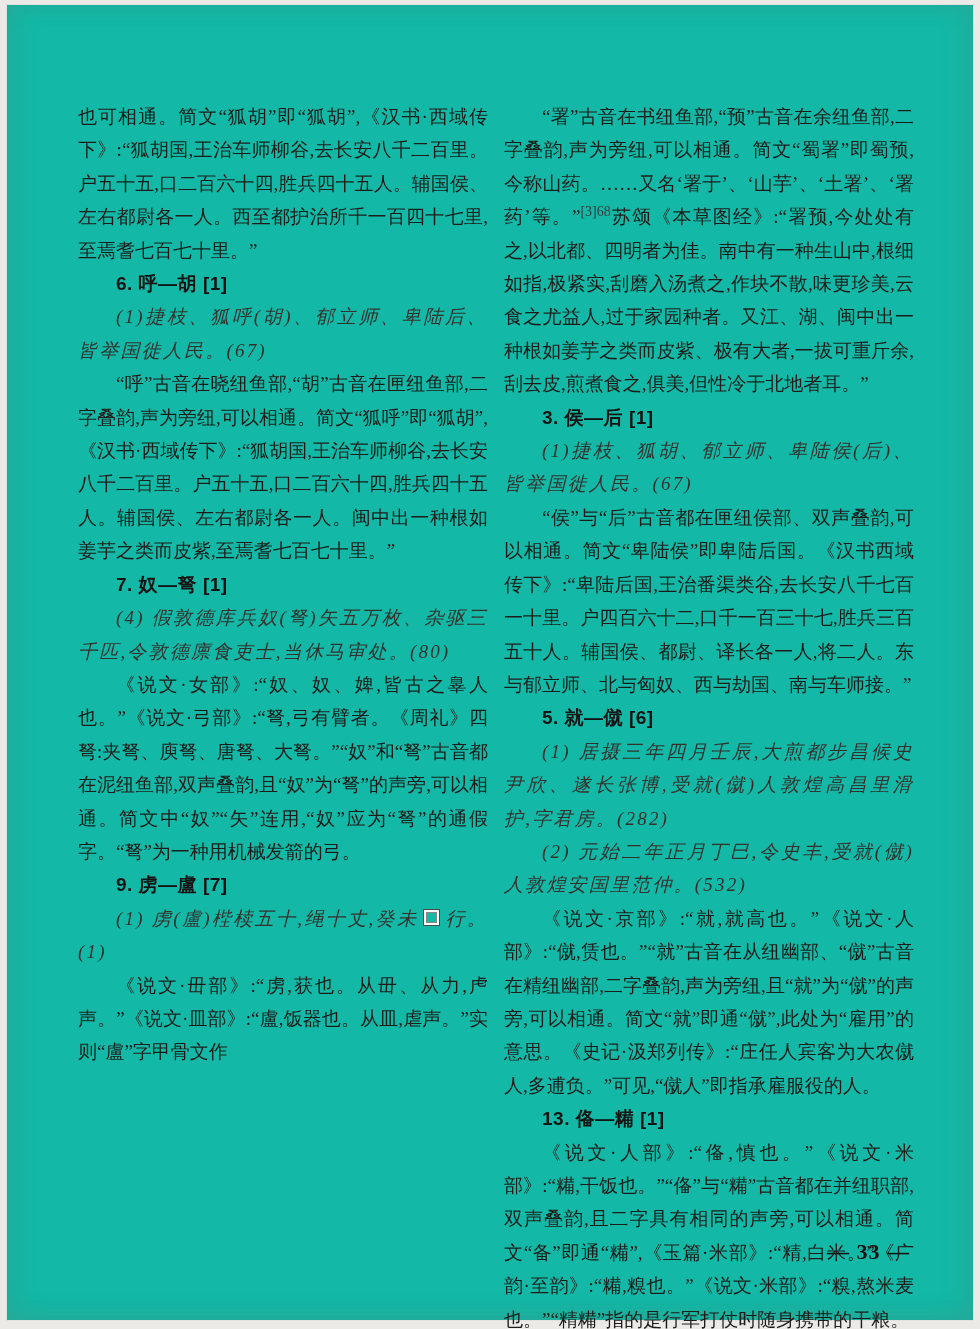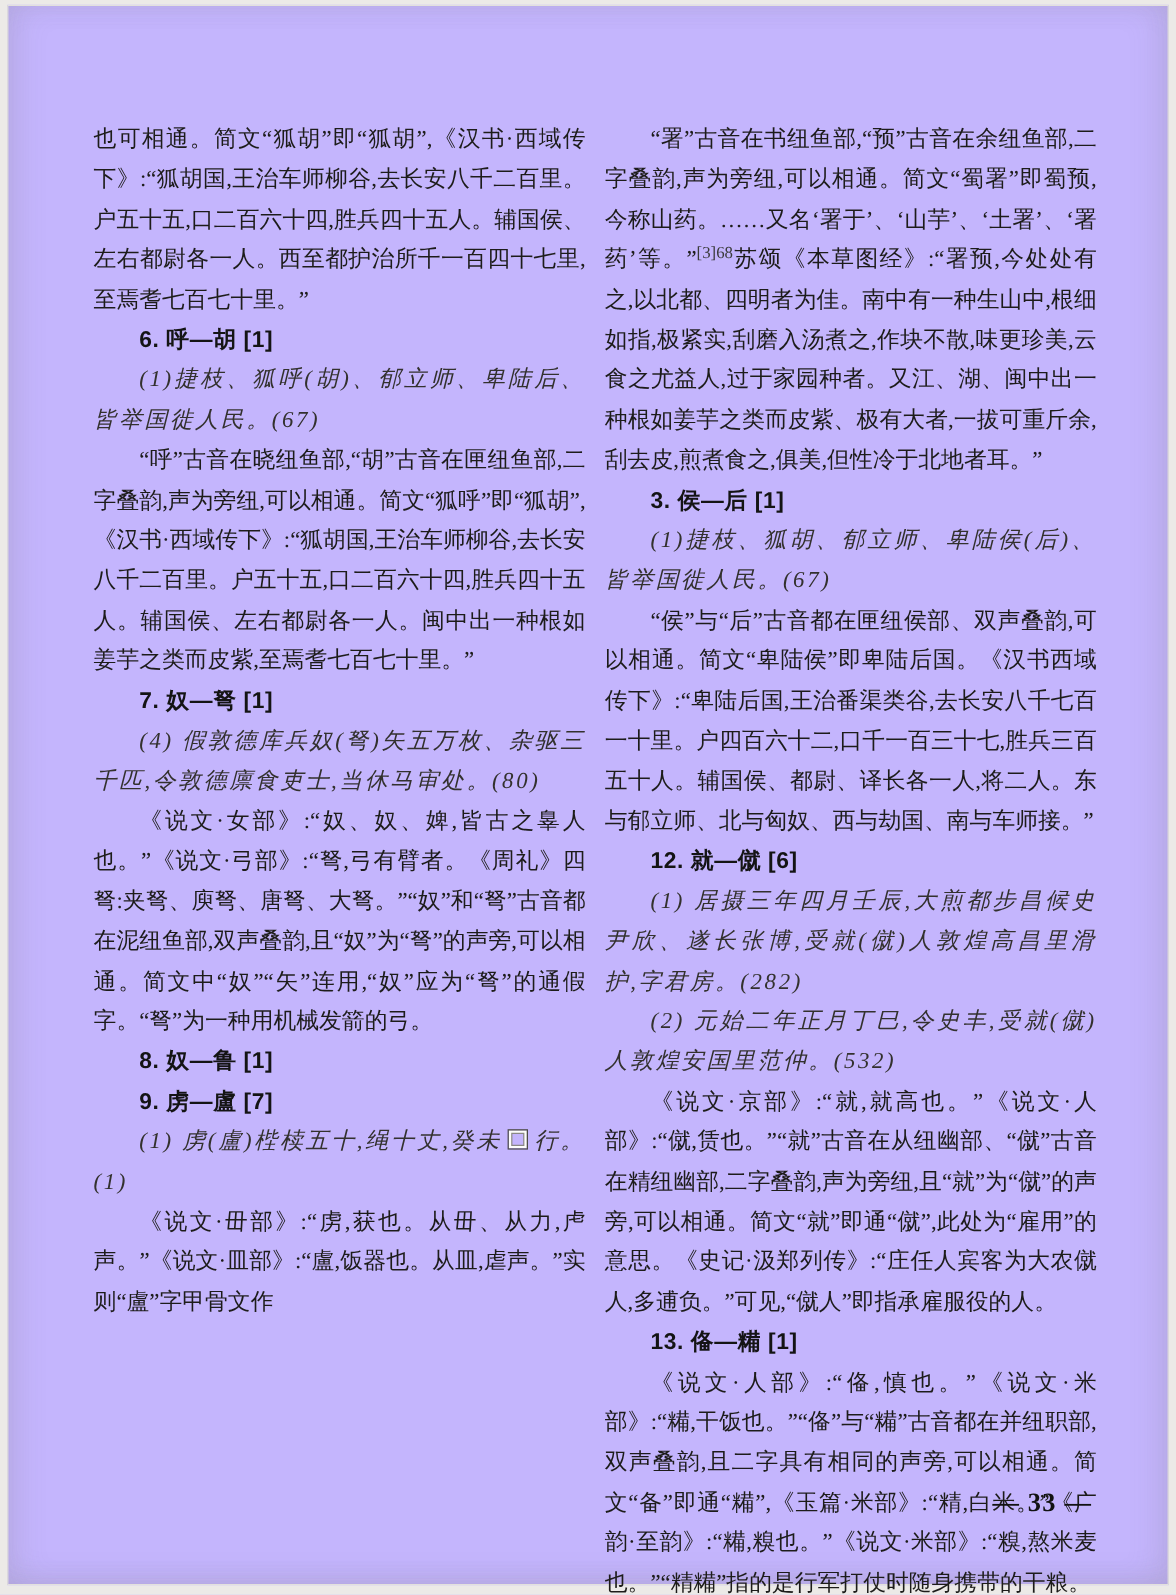--- a/index.html
+++ b/index.html
@@ -4,21 +4,21 @@
 <style>
   html,body { margin:0; padding:0; }
   body {
     width:980px; height:1329px;
     background:#eceae7;
     font-family:"Liberation Serif", serif;
     position:relative; overflow:hidden;
   }
   .page {
     position:absolute; left:6px; top:4px; right:6px; bottom:8px;
-    background:#c4b5fd;
+    background:#14b8a6;
     box-shadow: inset 0 0 0 1px #e3e1dd, inset 12px 0 24px rgba(120,115,108,.10),
                 inset -12px 0 24px rgba(120,115,108,.10), inset 0 -10px 22px rgba(120,115,108,.08);
   }
   .content {
     position:absolute; top:96px; left:72px;
     display:flex; gap:16px;
   }
   .col { width:410px; }
   .blk { margin:0; font-size:19px; line-height:33.4px; text-align:justify; color:#1d1c1a; }
   .para { text-indent:2em; }
@@ -51,39 +51,38 @@
   <div class="content">
 
     <div class="col">
       <p class="blk cont">也可相通。简文“狐胡”即“狐胡”,《汉书·西域传下》:“狐胡国,王治车师柳谷,去长安八千二百里。户五十五,口二百六十四,胜兵四十五人。辅国侯、左右都尉各一人。西至都护治所千一百四十七里,至焉耆七百七十里。”</p>
       <p class="blk heading">6. 呼—胡 [1]</p>
       <p class="blk example">(1)捷枝、狐呼(胡)、郁立师、卑陆后、皆举国徙人民。(67)</p>
       <p class="blk para">“呼”古音在晓纽鱼部,“胡”古音在匣纽鱼部,二字叠韵,声为旁纽,可以相通。简文“狐呼”即“狐胡”,《汉书·西域传下》:“狐胡国,王治车师柳谷,去长安八千二百里。户五十五,口二百六十四,胜兵四十五人。辅国侯、左右都尉各一人。闽中出一种根如姜芋之类而皮紫,至焉耆七百七十里。”</p>
       <p class="blk heading">7. 奴—弩 [1]</p>
       <p class="blk example">(4) 假敦德库兵奴(弩)矢五万枚、杂驱三千匹,令敦德廪食吏士,当休马审处。(80)</p>
       <p class="blk para">《说文·女部》:“奴、奴、婢,皆古之辠人也。”《说文·弓部》:“弩,弓有臂者。《周礼》四弩:夹弩、庾弩、唐弩、大弩。”“奴”和“弩”古音都在泥纽鱼部,双声叠韵,且“奴”为“弩”的声旁,可以相通。简文中“奴”“矢”连用,“奴”应为“弩”的通假字。“弩”为一种用机械发箭的弓。</p>
-      <p class="blk heading">8. 奴—鲁 [1]</p>
       <p class="blk heading">9. 虏—盧 [7]</p>
       <p class="blk example">
         <span>(1) 虏(盧)梐椟五十,绳十丈,癸未</span><span class="missing-box"></span><span>行。(1)</span>
       </p>
       <p class="blk para">
         <span>《说文·毌部》:“虏,获也。从毌、从力,虍声。”《说文·皿部》:“盧,饭器也。从皿,虐声。”实则“盧”字甲骨文作</span>
       </p>
 
     </div>
 
     <div class="col">
       <p class="blk para">
         <span>“署”古音在书纽鱼部,“预”古音在余纽鱼部,二字叠韵,声为旁纽,可以相通。简文“蜀署”即蜀预,今称山药。……又名‘署于’、‘山芋’、‘土署’、‘署药’等。”</span><sup class="ref">[3]68</sup><span>苏颂《本草图经》:“署预,今处处有之,以北都、四明者为佳。南中有一种生山中,根细如指,极紧实,刮磨入汤煮之,作块不散,味更珍美,云食之尤益人,过于家园种者。又江、湖、闽中出一种根如姜芋之类而皮紫、极有大者,一拔可重斤余,刮去皮,煎煮食之,俱美,但性冷于北地者耳。”</span>
       </p>
       <p class="blk heading">3. 侯—后 [1]</p>
       <p class="blk example">(1)捷枝、狐胡、郁立师、卑陆侯(后)、皆举国徙人民。(67)</p>
       <p class="blk para">“侯”与“后”古音都在匣纽侯部、双声叠韵,可以相通。简文“卑陆侯”即卑陆后国。《汉书西域传下》:“卑陆后国,王治番渠类谷,去长安八千七百一十里。户四百六十二,口千一百三十七,胜兵三百五十人。辅国侯、都尉、译长各一人,将二人。东与郁立师、北与匈奴、西与劫国、南与车师接。”</p>
-      <p class="blk heading">12. 就—僦 [6]</p>
+      <p class="blk heading">5. 就—僦 [6]</p>
       <p class="blk example">(1) 居摄三年四月壬辰,大煎都步昌候史尹欣、遂长张博,受就(僦)人敦煌高昌里滑护,字君房。(282)</p>
       <p class="blk example">(2) 元始二年正月丁巳,令史丰,受就(僦)人敦煌安国里范仲。(532)</p>
       <p class="blk para">《说文·京部》:“就,就高也。”《说文·人部》:“僦,赁也。”“就”古音在从纽幽部、“僦”古音在精纽幽部,二字叠韵,声为旁纽,且“就”为“僦”的声旁,可以相通。简文“就”即通“僦”,此处为“雇用”的意思。《史记·汲郑列传》:“庄任人宾客为大农僦人,多逋负。”可见,“僦人”即指承雇服役的人。</p>
       <p class="blk heading">13. 俻—糒 [1]</p>
       <p class="blk para">《说文·人部》:“俻,慎也。”《说文·米部》:“糒,干饭也。”“俻”与“糒”古音都在并纽职部,双声叠韵,且二字具有相同的声旁,可以相通。简文“备”即通“糒”,《玉篇·米部》:“精,白米。”《广韵·至韵》:“糒,糗也。”《说文·米部》:“糗,熬米麦也。”“精糒”指的是行军打仗时随身携带的干粮。</p>
 
     </div>
 
   </div>
 

